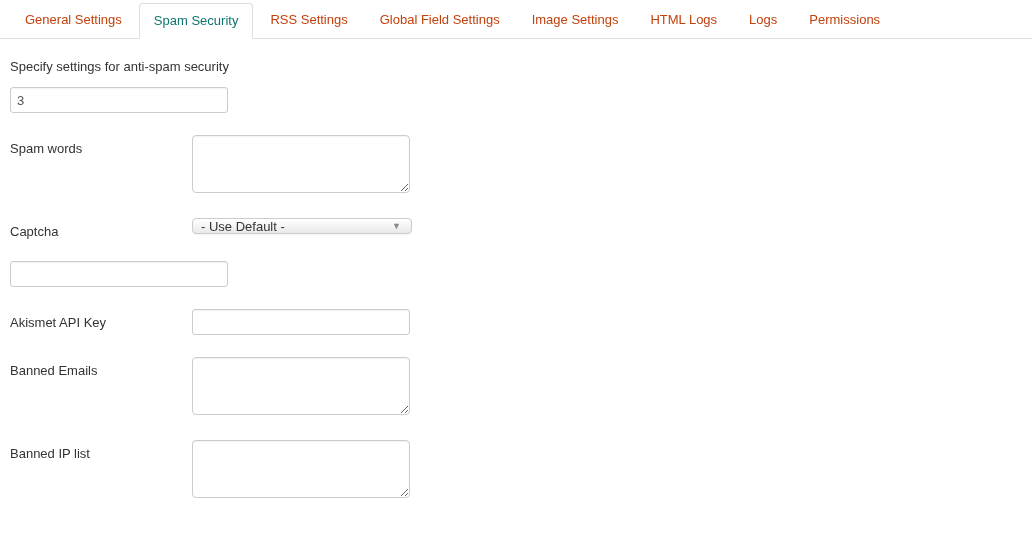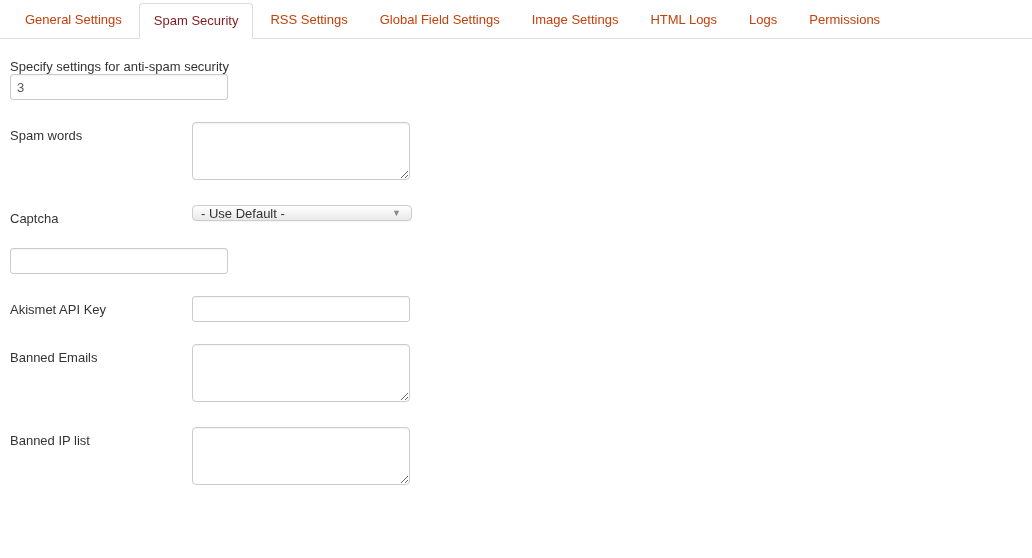--- a/index.html
+++ b/index.html
@@ -26,32 +26,33 @@
     margin-right: 2px;
     line-height: 14px;
     color: #c2410c;
     text-decoration: none;
     cursor: pointer;
     border: 1px solid transparent;
     border-radius: 4px 4px 0 0;
     white-space: nowrap;
   }
   .nav-tabs .tab.active {
-    color: #7f1d1d;
+    color: #0f766e;
     background: #ffffff;
     border-color: #dddddd;
     border-bottom-color: #ffffff;
     margin-bottom: -1px;
     cursor: default;
   }
   
   .pane {
     padding: 20px 10px 0 10px;
   }
   .pane-description {
+    margin-bottom: 13px;
     color: #333333;
   }
   .control-group {
     display: flex;
     margin-bottom: 22px;
   }
   .control-label {
     width: 182px;
     flex: 0 0 182px;
     padding-top: 6px;

